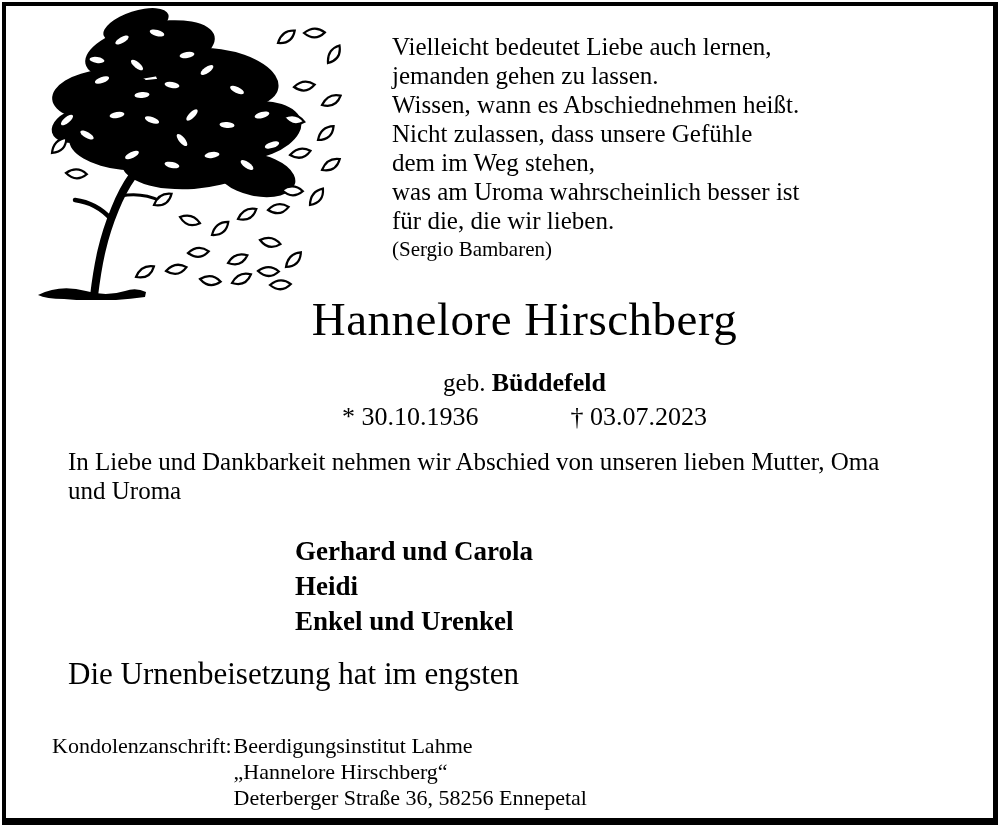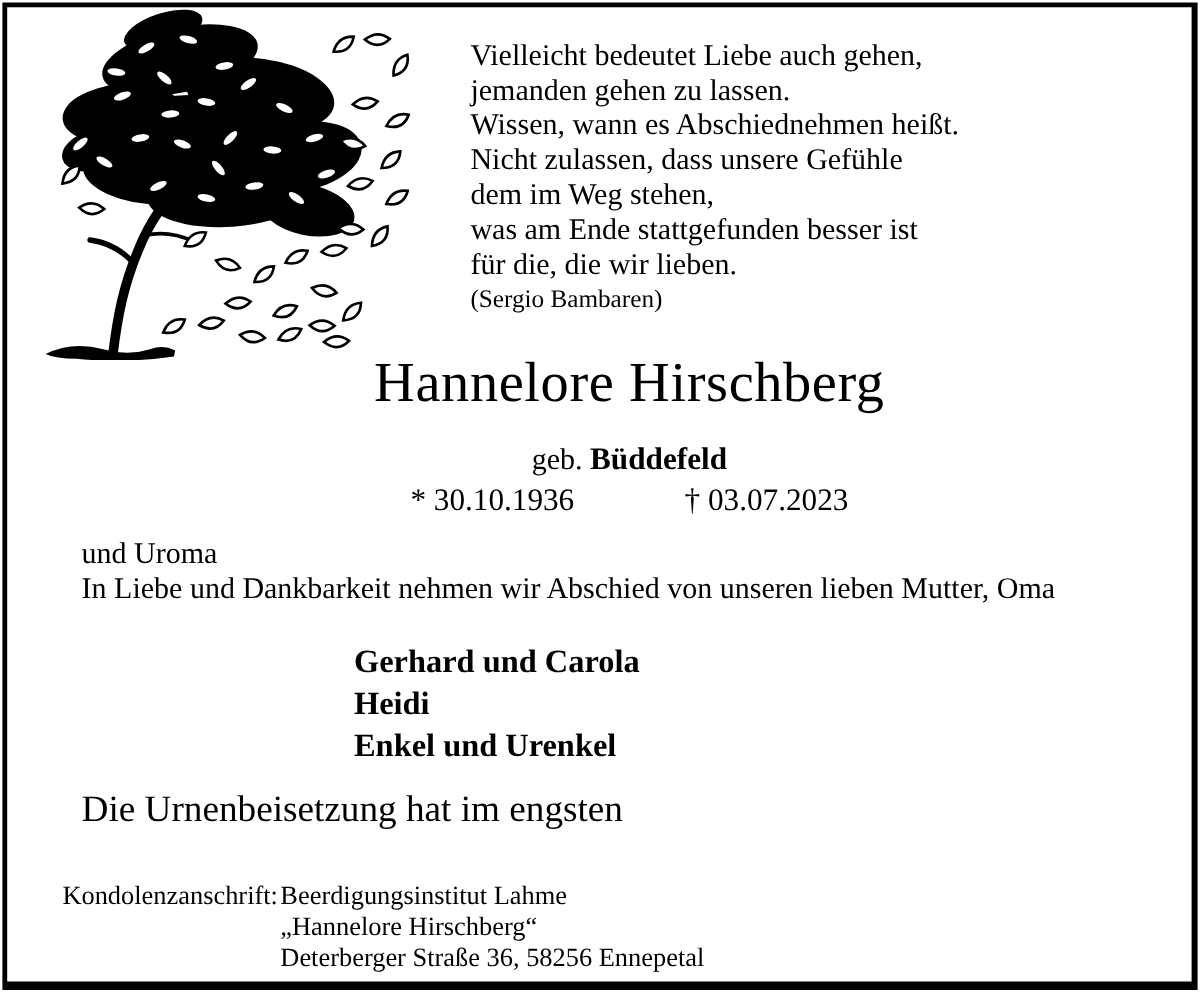--- a/index.html
+++ b/index.html
@@ -164,46 +164,46 @@
   <use href="#leaf" transform="translate(168 274) rotate(24)"></use>
   <use href="#leaf" transform="translate(200 278) rotate(-8)"></use>
   <use href="#leaf" transform="translate(238 280) rotate(14)"></use>
   <use href="#leaf" transform="translate(20 148) rotate(-30)"></use>
   <use href="#leaf" transform="translate(34 168) rotate(20)"></use>
   <use href="#leaf" transform="translate(122 200) rotate(-16)"></use>
   <use href="#leaf" transform="translate(148 212) rotate(34)"></use>
 </svg>
 
 <div class="poem">
-  <div>Vielleicht bedeutet Liebe auch gehen,</div>
+  <div>Vielleicht bedeutet Liebe auch lernen,</div>
   <div>jemanden gehen zu lassen.</div>
   <div>Wissen, wann es Abschiednehmen heißt.</div>
   <div>Nicht zulassen, dass unsere Gefühle</div>
   <div>dem im Weg stehen,</div>
-  <div>was am Ende stattgefunden besser ist</div>
+  <div>was am Uroma wahrscheinlich besser ist</div>
   <div>für die, die wir lieben.</div>
   <div class="poem-attr">(Sergio Bambaren)</div>
 </div>
 
 <div class="centered name-block">
   <h1 class="name">Hannelore Hirschberg</h1>
 </div>
 
 <div class="centered geb-block">
   <span>geb.</span>
   <span class="geb-name">Büddefeld</span>
 </div>
 
 <div class="centered dates-block">
   <span class="date-birth"><span>*</span> <span>30.10.1936</span></span><span class="date-death"><span>†</span> <span>03.07.2023</span></span>
 </div>
 
 <div class="announce">
+  <div>In Liebe und Dankbarkeit nehmen wir Abschied von unseren lieben Mutter, Oma</div>
   <div>und Uroma</div>
-  <div>In Liebe und Dankbarkeit nehmen wir Abschied von unseren lieben Mutter, Oma</div>
 </div>
 
 <div class="mourners">
   <div>Gerhard und Carola</div>
   <div>Heidi</div>
   <div>Enkel und Urenkel</div>
 </div>
 
 <div class="funeral">
   <div>Die Urnenbeisetzung hat im engsten</div>

